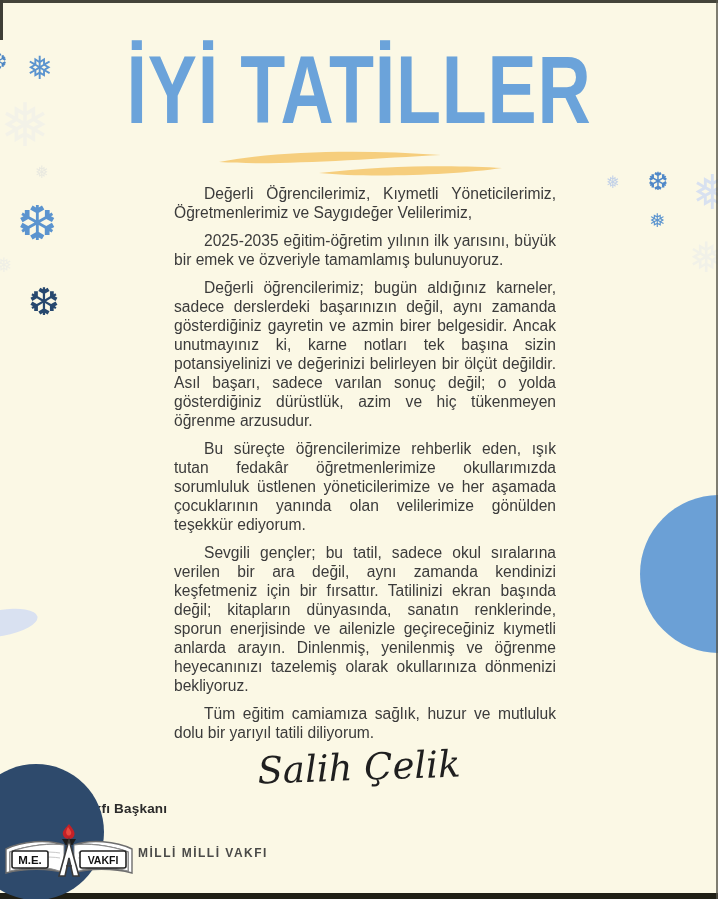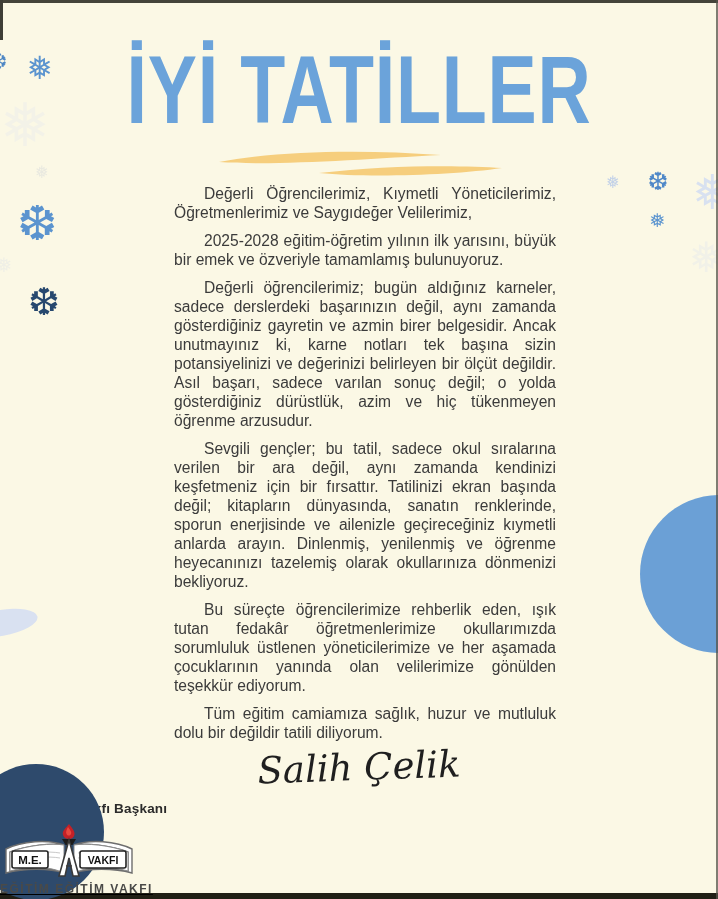--- a/index.html
+++ b/index.html
@@ -32,21 +32,21 @@
   .letter p{margin:0 0 9px 8px;text-indent:30px;}
 
   
   .signature{position:absolute;top:746px;left:0;right:0;text-align:center;
              font-family:"DejaVu Serif",serif;font-style:italic;font-weight:normal;
              font-size:37px;color:#1F1F1F;transform:rotate(-2deg);z-index:2;}
   .sig-role{position:absolute;top:801px;left:0;right:0;
             font-size:13.5px;font-weight:bold;color:#2B2B2B;letter-spacing:.2px;z-index:2;}
 
   
-  .logo{position:absolute;top:824px;left:0;right:0;display:flex;flex-direction:column;align-items:flex-start;z-index:3;text-decoration:underline;}
+  .logo{position:absolute;top:824px;left:0;right:0;display:flex;flex-direction:row;align-items:center;z-index:3;}
   .logo-caption{margin-top:0;font-size:12px;font-weight:bold;letter-spacing:1.5px;color:#4A4A48;}
 </style>
 </head>
 <body>
 
 <div class="canvas">
 
   <div class="edge-top"></div>
   <div class="edge-left"></div>
   <div class="edge-right"></div>
@@ -71,25 +71,25 @@
     </div>
 
   <h1 class="title">İYİ TATİLLER</h1>
   <svg class="swoosh" width="300" height="36" viewBox="0 0 300 36">
     <path d="M14 16 C70 5 155 3 236 9 C160 13 70 20 14 16 Z" fill="#F6CE7D"></path>
     <path d="M114 27 C180 19 256 19 297 22 C250 29 164 32 114 27 Z" fill="#F6CE7D"></path>
   </svg>
 
   <div class="letter" id="letter">
       <p>Değerli Öğrencilerimiz, Kıymetli Yöneticilerimiz, Öğretmenlerimiz ve Saygıdeğer Velilerimiz,</p>
-      <p>2025-2028 eğitim-öğretim yılının ilk yarısını, büyük bir emek ve özveriyle tamamlamış bulunuyoruz.</p>
+      <p>2025-2035 eğitim-öğretim yılının ilk yarısını, büyük bir emek ve özveriyle tamamlamış bulunuyoruz.</p>
       <p>Değerli öğrencilerimiz; bugün aldığınız karneler, sadece derslerdeki başarınızın değil, aynı zamanda gösterdiğiniz gayretin ve azmin birer belgesidir. Ancak unutmayınız ki, karne notları tek başına sizin potansiyelinizi ve değerinizi belirleyen bir ölçüt değildir. Asıl başarı, sadece varılan sonuç değil; o yolda gösterdiğiniz dürüstlük, azim ve hiç tükenmeyen öğrenme arzusudur.</p>
+      <p>Bu süreçte öğrencilerimize rehberlik eden, ışık tutan fedakâr öğretmenlerimize okullarımızda sorumluluk üstlenen yöneticilerimize ve her aşamada çocuklarının yanında olan velilerimize gönülden teşekkür ediyorum.</p>
       <p>Sevgili gençler; bu tatil, sadece okul sıralarına verilen bir ara değil, aynı zamanda kendinizi keşfetmeniz için bir fırsattır. Tatilinizi ekran başında değil; kitapların dünyasında, sanatın renklerinde, sporun enerjisinde ve ailenizle geçireceğiniz kıymetli anlarda arayın. Dinlenmiş, yenilenmiş ve öğrenme heyecanınızı tazelemiş olarak okullarınıza dönmenizi bekliyoruz.</p>
-      <p>Bu süreçte öğrencilerimize rehberlik eden, ışık tutan fedakâr öğretmenlerimize okullarımızda sorumluluk üstlenen yöneticilerimize ve her aşamada çocuklarının yanında olan velilerimize gönülden teşekkür ediyorum.</p>
-      <p>Tüm eğitim camiamıza sağlık, huzur ve mutluluk dolu bir değildir tatili diliyorum.</p>
+      <p>Tüm eğitim camiamıza sağlık, huzur ve mutluluk dolu bir yarıyıl tatili diliyorum.</p>
     </div>
 
   <div class="signature">Salih Çelik</div>
   <div class="sig-role">Milli Eğitim Vakfı Başkanı</div>
 
   <div class="logo">
     <svg width="138" height="58" viewBox="0 0 138 58">
 
       <path d="M69 0 C65 5 62 7 63 11 C64 14 66.5 15 69 15 C71.5 15 74 13.5 74.5 10.5 C75 7 72 4 69 0 Z" fill="#C42127"></path>
       <path d="M68 3 C66.5 6 65.5 8 66.5 10 C67.5 12 70 12 71 10 C72 8 70 6 68 3 Z" fill="#E8493F"></path>
@@ -105,16 +105,16 @@
       <path d="M124 33 C108 28 90 27 78 29 M124 38 C108 33 90 32 78 34" stroke="#C9C9C9" stroke-width="1" fill="none"></path>
 
       <path d="M69 16 L59 52 L65 52 L69 34 L73 52 L79 52 Z" fill="#FFFFFF" stroke="#3A3A3A" stroke-width="1.6"></path>
       <path d="M66 42 L72 42" stroke="#3A3A3A" stroke-width="1.4"></path>
 
       <rect x="12" y="27" width="36" height="17" rx="2" fill="#FFFFFF" stroke="#222222" stroke-width="1.6"></rect>
       <text id="logo-left" x="30" y="40" text-anchor="middle" font-family="Liberation Sans, sans-serif" font-size="11.5" font-weight="bold" fill="#111111">M.E.</text>
       <rect x="80" y="27" width="46" height="17" rx="2" fill="#FFFFFF" stroke="#222222" stroke-width="1.6"></rect>
       <text id="logo-right" x="103" y="40" text-anchor="middle" font-family="Liberation Sans, sans-serif" font-size="10.5" font-weight="bold" fill="#111111">VAKFI</text>
     </svg>
-    <div class="logo-caption">EĞİTİM EĞİTİM VAKFI</div>
+    <div class="logo-caption">MİLLİ MİLLİ VAKFI</div>
   </div>
 
 </div>
 
 </body></html>

